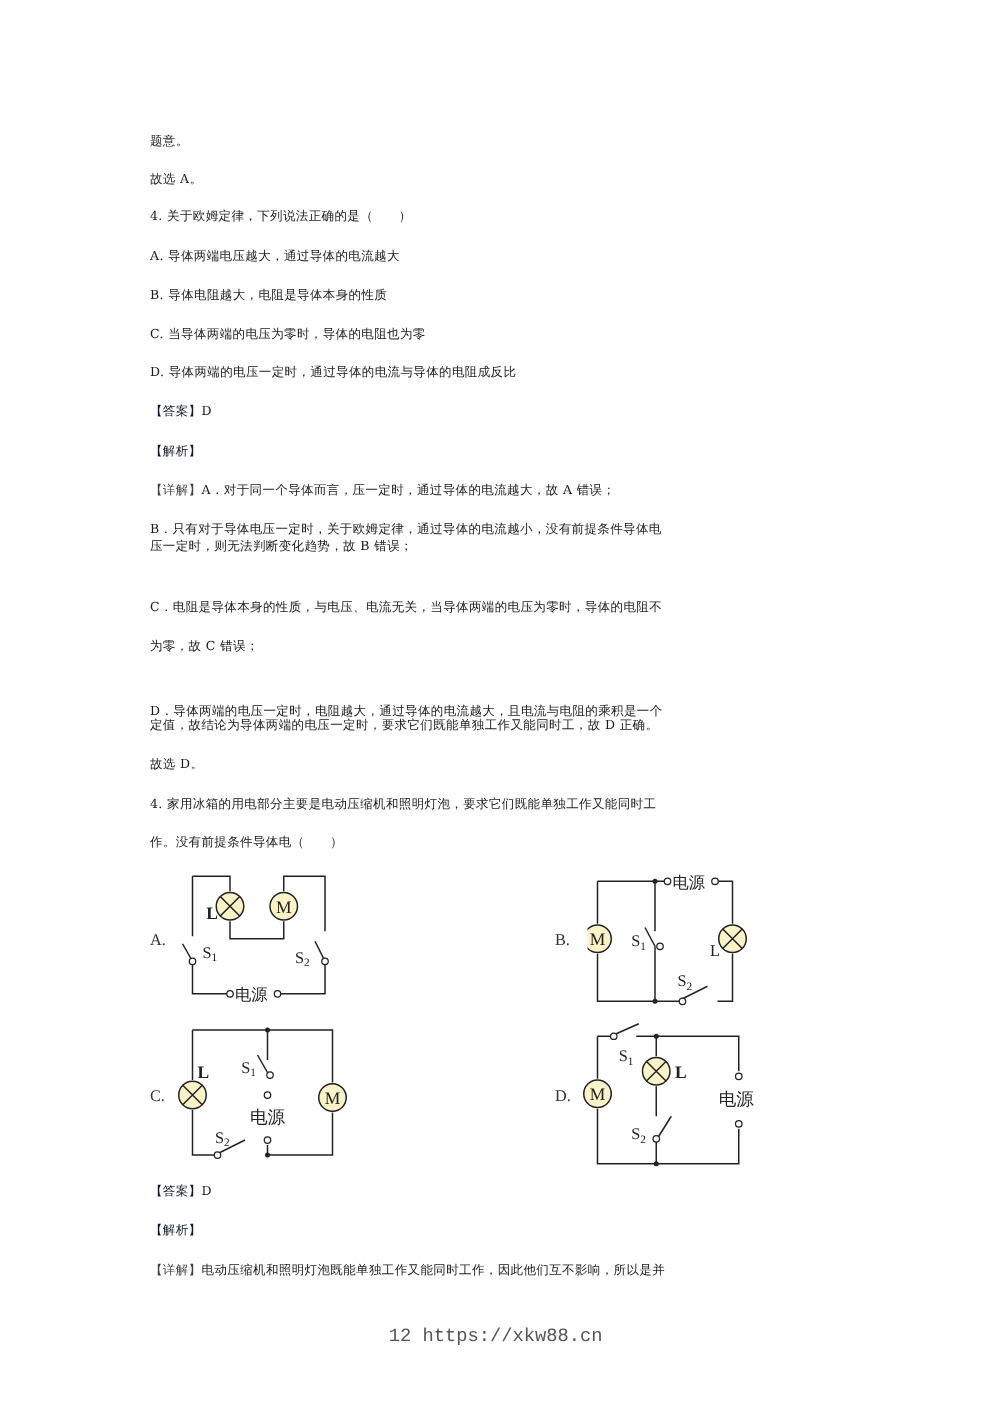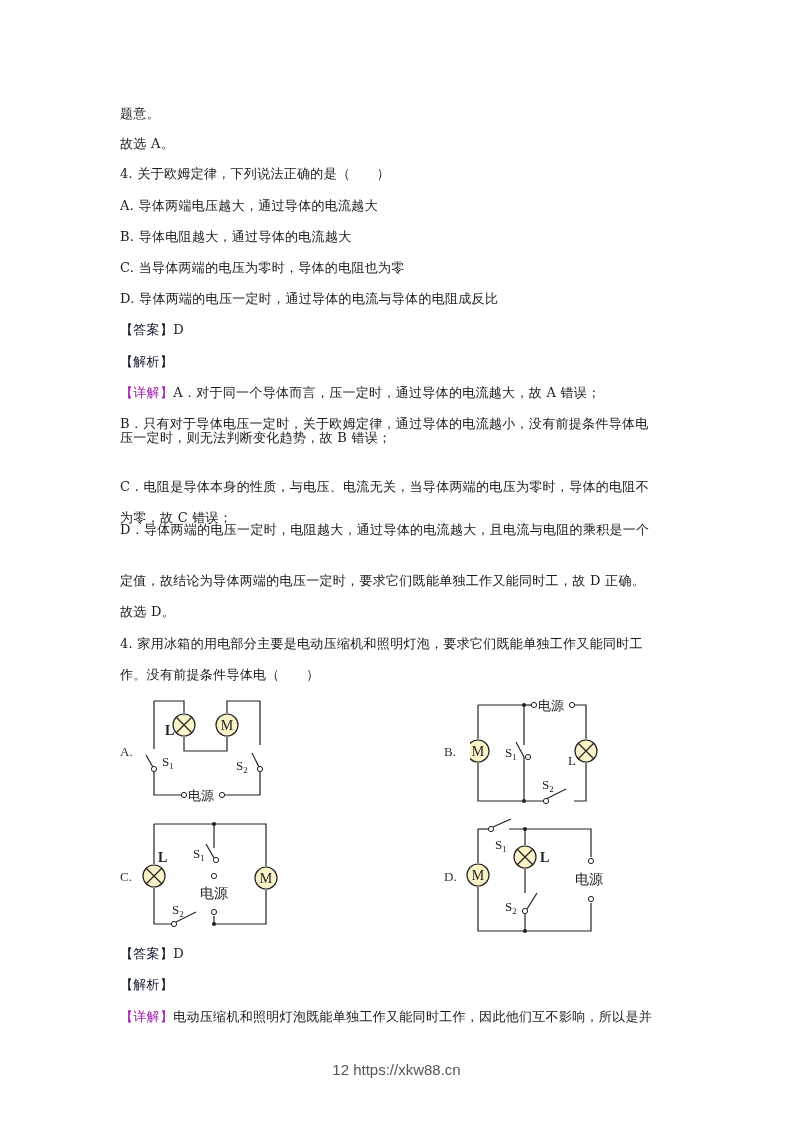--- a/index.html
+++ b/index.html
@@ -2,62 +2,62 @@
 <html><head>
   <meta charset="utf-8">
   <style>
     html, body { margin: 0; padding: 0; }
     body {
       width: 793px; height: 1122px; background: #ffffff; position: relative;
       font-family: "DejaVu Serif", "Liberation Serif", serif; color: #1a1a1a;
       overflow: hidden;
     }
     .line {
-      position: absolute; left: 120px; font-size: 13px; line-height: 20px;
+      position: absolute; left: 120px; font-size: 10px; line-height: 20px;
       white-space: nowrap; letter-spacing: 0.3px;
     }
     .tag { color: #0f172a; }
-    .tag-bold { color: #a21caf; }
+    .tag-bold { color: #404040; }
     .footer {
       position: absolute; top: 1061px; left: 0; width: 793px; text-align: center;
-      font-family: Liberation Sans, sans-serif; font-size: 15px; color: #555;
+      font-family: Liberation Mono, monospace; font-size: 15px; color: #555;
     }
     .circuit { position: absolute; }
     .opt-label {
       position: absolute; font-size: 13px; color: #333;
       font-family: "Liberation Serif", serif;
     }
     svg text { font-family: "Liberation Serif", "DejaVu Serif", serif; }
   </style>
 </head>
 <body>
 
 <div>
   <div class="line" style="top:104px">题意。</div>
   <div class="line" style="top:134px">故选 A。</div>
   <div class="line" style="top:164px">4.  关于欧姆定律，下列说法正确的是（　　）</div>
   <div class="line" style="top:196px">A.  导体两端电压越大，通过导体的电流越大</div>
-  <div class="line" style="top:227px">B.  导体电阻越大，通过导体的电流越大</div>
+  <div class="line" style="top:227px">B.  导体电阻越大，电阻是导体本身的性质</div>
   <div class="line" style="top:258px">C.  当导体两端的电压为零时，导体的电阻也为零</div>
   <div class="line" style="top:289px">D.  导体两端的电压一定时，通过导体的电流与导体的电阻成反比</div>
 
   <div class="line" style="top:320px">
     <span class="tag">【答案】</span><span>D</span>
   </div>
   <div class="line" style="top:352px">
     <span class="tag">【解析】</span>
   </div>
   <div class="line" style="top:383px">
     <span class="tag-bold">【详解】</span><span>A．对于同一个导体而言，压一定时，通过导体的电流越大，故 A 错误；</span>
   </div>
   <div class="line" style="top:414px">B．只有对于导体电压一定时，关于欧姆定律，通过导体的电流越小，没有前提条件导体电</div>
   <div class="line" style="top:428px">压一定时，则无法判断变化趋势，故 B 错误；</div>
   <div class="line" style="top:477px">C．电阻是导体本身的性质，与电压、电流无关，当导体两端的电压为零时，导体的电阻不</div>
   <div class="line" style="top:508px">为零，故 C 错误；</div>
-  <div class="line" style="top:520px">D．导体两端的电压一定时，电阻越大，通过导体的电流越大，且电流与电阻的乘积是一个</div>
+  <div class="line" style="top:560px">D．导体两端的电压一定时，电阻越大，通过导体的电流越大，且电流与电阻的乘积是一个</div>
   <div class="line" style="top:571px">定值，故结论为导体两端的电压一定时，要求它们既能单独工作又能同时工，故 D 正确。</div>
   <div class="line" style="top:602px">故选 D。</div>
   <div class="line" style="top:634px">4.  家用冰箱的用电部分主要是电动压缩机和照明灯泡，要求它们既能单独工作又能同时工</div>
   <div class="line" style="top:665px">作。没有前提条件导体电（　　）</div>
 
   <div class="opt-label" style="left:120px;top:744px">A.</div>
   <svg class="circuit" style="left:140px;top:695px" width="140" height="112" viewBox="0 0 140 112">
     <g stroke="#222" stroke-width="1.2" fill="none">
       <path d="M14 6 V54"></path>
       <path d="M14 6 H44 V18"></path>

